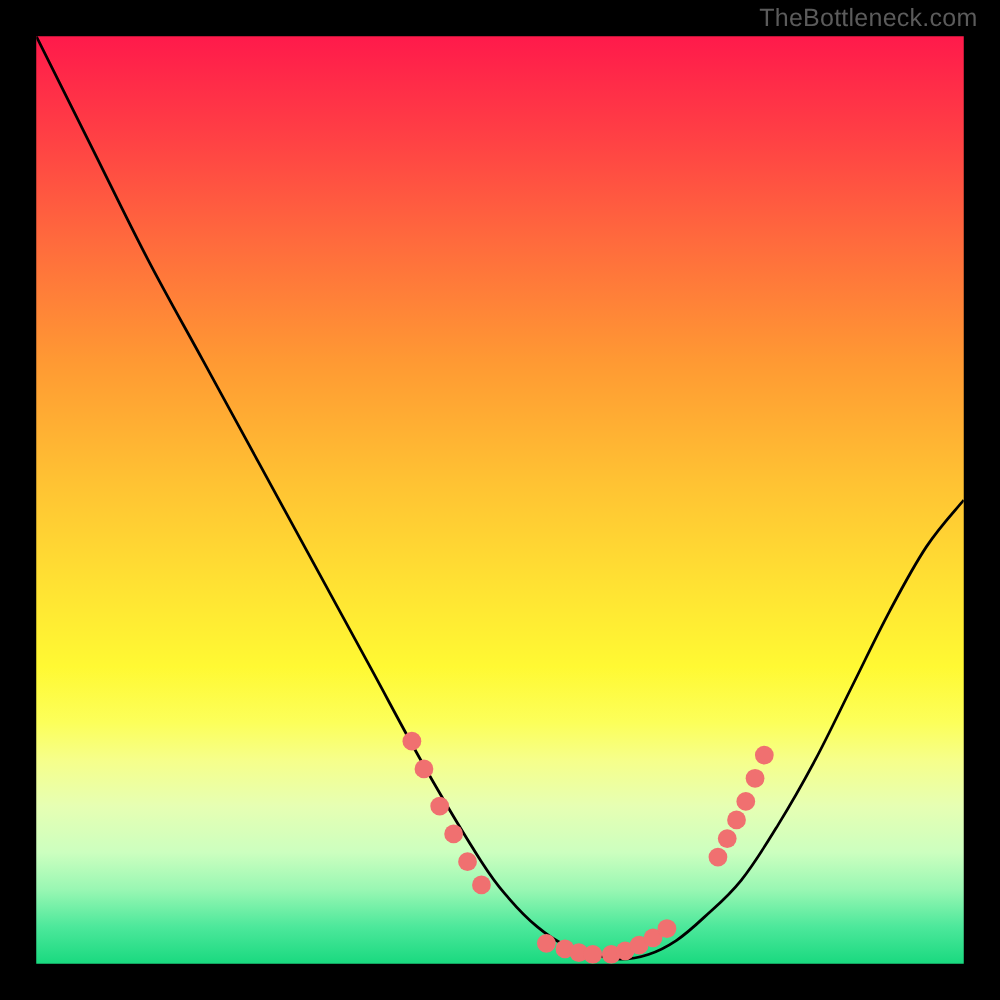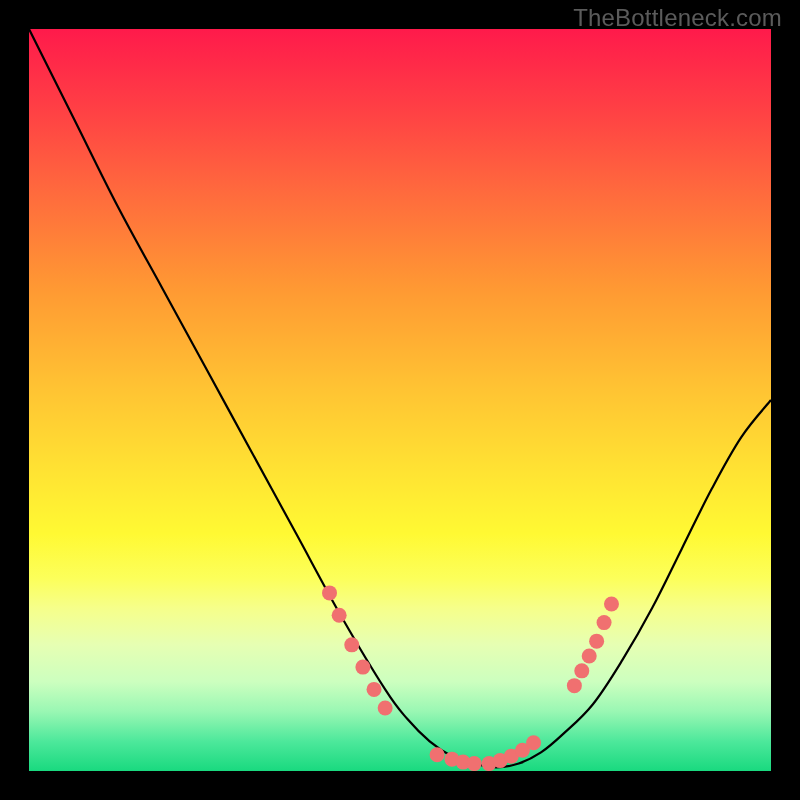--- a/index.html
+++ b/index.html
@@ -9,21 +9,21 @@
     background: #000;
     position: relative;
     font-family: Arial, Helvetica, sans-serif;
     overflow: hidden;
   }
   .watermark {
     position: absolute;
     top: 4px;
     right: 18px;
     color: #5b5b5b;
-    font-size: 24px;
+    font-size: 20px;
     font-weight: 500;
     letter-spacing: 0.2px;
     z-index: 10;
   }
   .plot-area {
     position: absolute;
     left: 29px;
     top: 29px;
     width: 742px;
     height: 742px;

